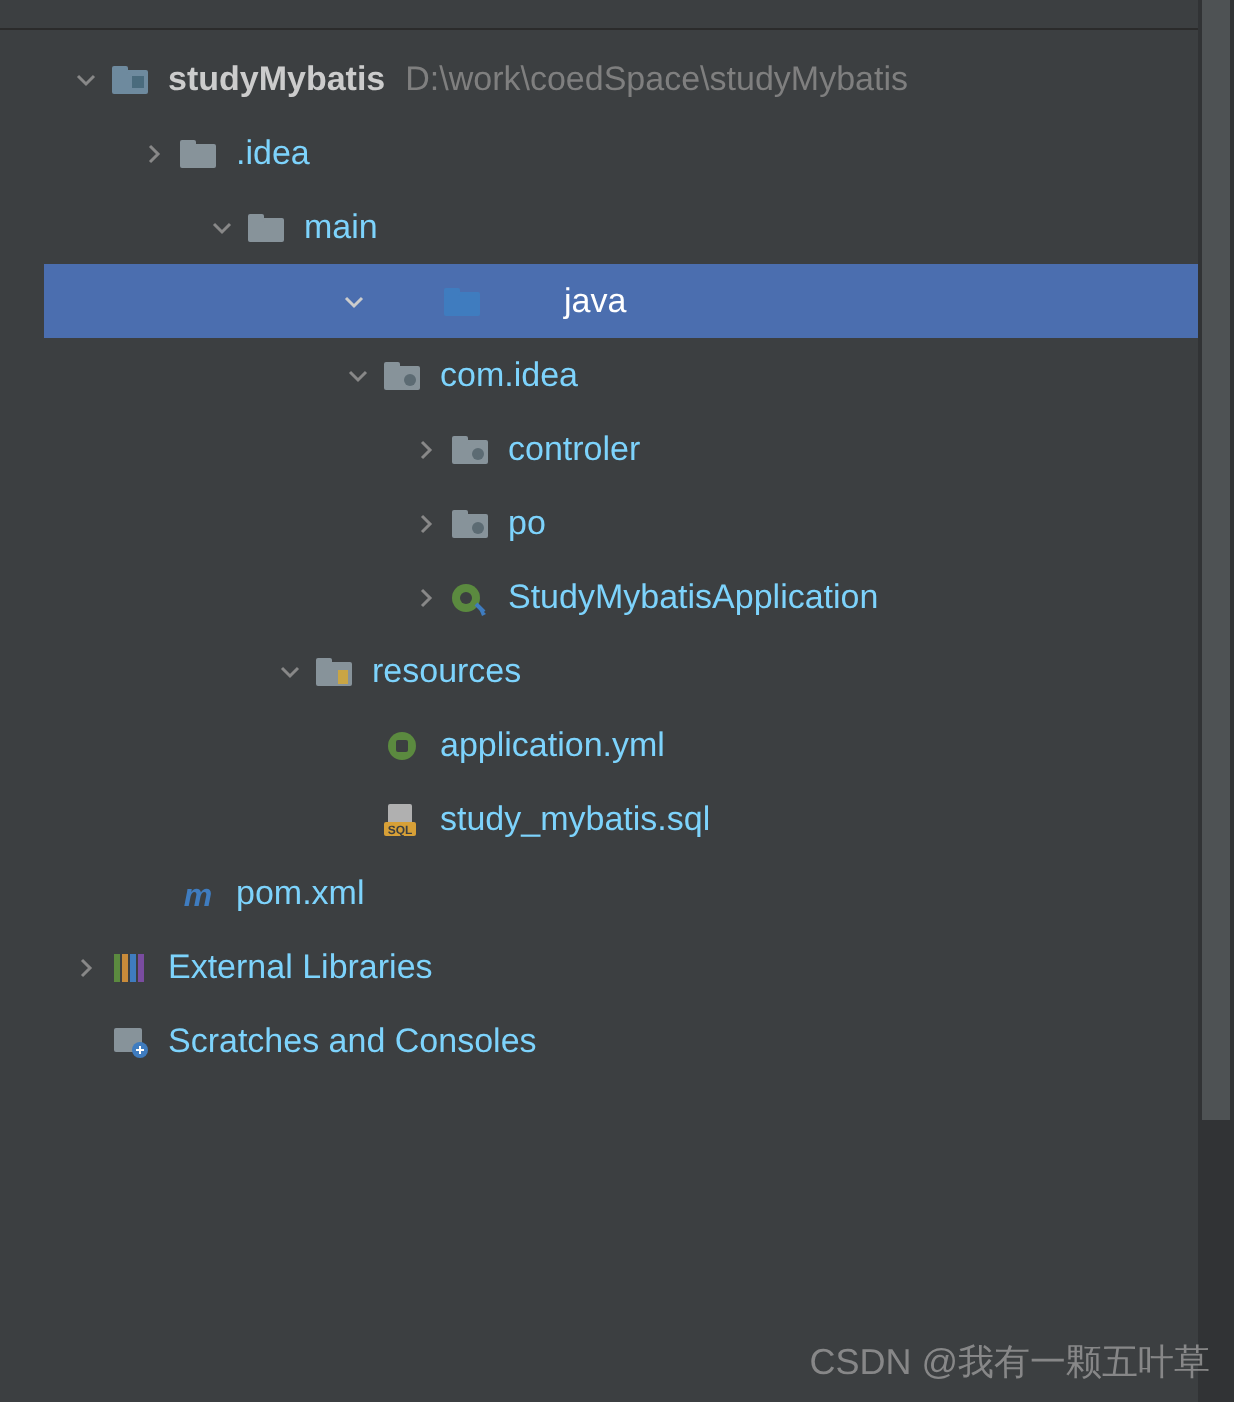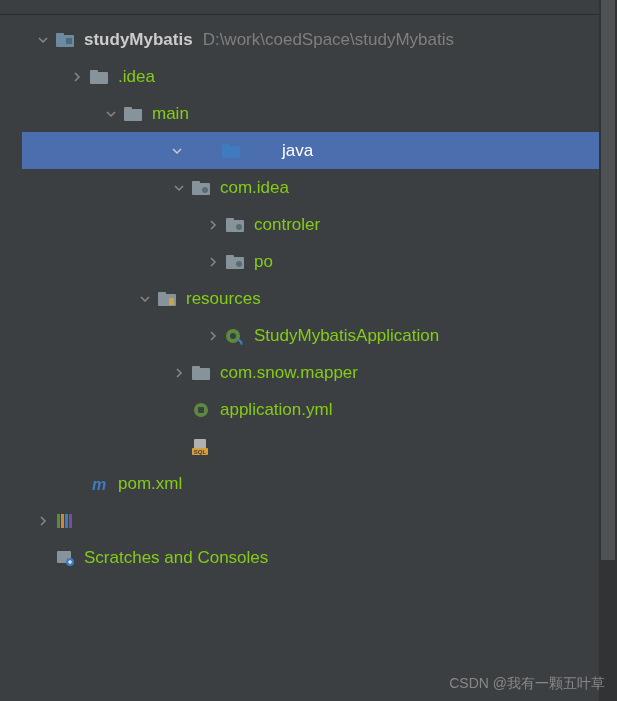--- a/index.html
+++ b/index.html
@@ -49,30 +49,30 @@
     .icon {
       width: 22px;
       height: 22px;
       display: inline-flex;
       align-items: center;
       justify-content: center;
       margin-right: 8px;
       flex-shrink: 0;
     }
     .icon svg { width: 20px; height: 18px; }
-    .label { color: #84cc16; }
+    .label { color: #7dd3fc; }
     .row.selected .label { color: #ffffff; }
     .label-bold { font-weight: 600; color: #cccccc; }
     .path { color: #7f7f7f; margin-left: 10px; }
     .watermark {
       position: absolute;
       bottom: 8px;
       right: 12px;
       color: #9a9a9a;
-      font-size: 14px;
+      font-size: 18px;
       opacity: 0.8;
     }
     .scrollbar {
       position: absolute;
       right: 0;
       top: 0;
       width: 18px;
       height: 100%;
       background: #313335;
     }
@@ -206,69 +206,54 @@
       <svg viewBox="0 0 20 18">
           <rect x="1" y="4" width="18" height="12" fill="#87939a" rx="1"></rect>
           <rect x="1" y="2" width="8" height="4" fill="#87939a" rx="1"></rect>
           <circle cx="14" cy="11" r="3" fill="#5c6b73"></circle>
         </svg>
     </span>
     <span class="label">po</span>
   </div>
 
   <div class="row">
-    <span class="indent" style="width:112px"></span>
-    <span class="arrow">
-      <svg viewBox="0 0 12 12">
-          <path d="M2 4l4 4 4-4" fill="none" stroke="currentColor" stroke-width="1.5"></path>
-        </svg>
-    </span>
-    <span class="icon">
-      <svg viewBox="0 0 20 18">
-          <rect x="1" y="4" width="18" height="12" fill="#87939a" rx="1"></rect>
-          <rect x="1" y="2" width="8" height="4" fill="#87939a" rx="1"></rect>
-          <rect x="12" y="8" width="5" height="7" fill="#c9a544"></rect>
-        </svg>
-    </span>
-    <span class="label">resources</span>
-  </div>
-
-  <div class="row">
     <span class="indent" style="width:180px"></span>
     <span class="arrow">
       <svg viewBox="0 0 12 12">
           <path d="M4 2l4 4-4 4" fill="none" stroke="currentColor" stroke-width="1.5"></path>
         </svg>
     </span>
     <span class="icon">
       <svg viewBox="0 0 20 18">
           <circle cx="8" cy="9" r="7" fill="#5b8a3f"></circle>
           <circle cx="8" cy="9" r="3" fill="#3c3f41"></circle>
           <path d="M13 12l4 4" stroke="#3f7cbf" stroke-width="2"></path>
           <polygon points="14,13 18,17 16,18" fill="#3f7cbf"></polygon>
         </svg>
     </span>
     <span class="label">StudyMybatisApplication</span>
   </div>
 
   <div class="row">
-    <span class="indent" style="width:146px"></span>
-    <span class="arrow">
-      <svg viewBox="0 0 12 12">
-          <path d="M4 2l4 4-4 4" fill="none" stroke="currentColor" stroke-width="1.5"></path>
-        </svg>
-    </span>
-    <span class="icon">
-      <svg viewBox="0 0 20 18">
-          <rect x="1" y="4" width="18" height="12" fill="#87939a" rx="1"></rect>
-          <rect x="1" y="2" width="8" height="4" fill="#87939a" rx="1"></rect>
-        </svg>
-    </span>
-    <span class="label">com.snow.mapper</span>
-  </div>
+    <span class="indent" style="width:112px"></span>
+    <span class="arrow">
+      <svg viewBox="0 0 12 12">
+          <path d="M2 4l4 4 4-4" fill="none" stroke="currentColor" stroke-width="1.5"></path>
+        </svg>
+    </span>
+    <span class="icon">
+      <svg viewBox="0 0 20 18">
+          <rect x="1" y="4" width="18" height="12" fill="#87939a" rx="1"></rect>
+          <rect x="1" y="2" width="8" height="4" fill="#87939a" rx="1"></rect>
+          <rect x="12" y="8" width="5" height="7" fill="#c9a544"></rect>
+        </svg>
+    </span>
+    <span class="label">resources</span>
+  </div>
+
 
   <div class="row">
     <span class="indent" style="width:146px"></span>
     <span class="arrow-spacer"></span>
     <span class="icon">
       <svg viewBox="0 0 20 18">
           <circle cx="10" cy="9" r="7" fill="#5b8a3f"></circle>
           <rect x="7" y="6" width="6" height="6" fill="#3c3f41" rx="1"></rect>
         </svg>
     </span>
@@ -278,20 +263,21 @@
   <div class="row">
     <span class="indent" style="width:146px"></span>
     <span class="arrow-spacer"></span>
     <span class="icon">
       <svg viewBox="0 0 20 18">
           <rect x="3" y="1" width="12" height="14" fill="#b0b0b0" rx="1"></rect>
           <rect x="1" y="10" width="16" height="7" fill="#d7a037" rx="1"></rect>
           <text x="9" y="16" font-size="6" fill="#3c3f41" text-anchor="middle" font-weight="bold">SQL</text>
         </svg>
     </span>
+    <span class="label">study_mybatis.sql</span>
   </div>
 
   <div class="row">
     <span class="indent" style="width:44px"></span>
     <span class="arrow-spacer"></span>
     <span class="icon">
       <svg viewBox="0 0 20 18">
           <text x="10" y="15" font-size="16" fill="#3f7cbf" text-anchor="middle" font-weight="bold" font-style="italic">m</text>
         </svg>
     </span>
@@ -306,20 +292,21 @@
         </svg>
     </span>
     <span class="icon">
       <svg viewBox="0 0 20 18">
           <rect x="2" y="2" width="3" height="14" fill="#5b8a3f"></rect>
           <rect x="6" y="2" width="3" height="14" fill="#c98b3a"></rect>
           <rect x="10" y="2" width="3" height="14" fill="#3f7cbf"></rect>
           <rect x="14" y="2" width="3" height="14" fill="#7a4ca0"></rect>
         </svg>
     </span>
+    <span class="label">External Libraries</span>
   </div>
 
   <div class="row">
     <span class="indent" style="width:10px"></span>
     <span class="arrow-spacer"></span>
     <span class="icon">
       <svg viewBox="0 0 20 18">
           <rect x="2" y="2" width="14" height="12" fill="#87939a" rx="1"></rect>
           <circle cx="15" cy="13" r="4" fill="#3f7cbf"></circle>
           <path d="M15 11v4M13 13h4" stroke="#fff" stroke-width="1"></path>

